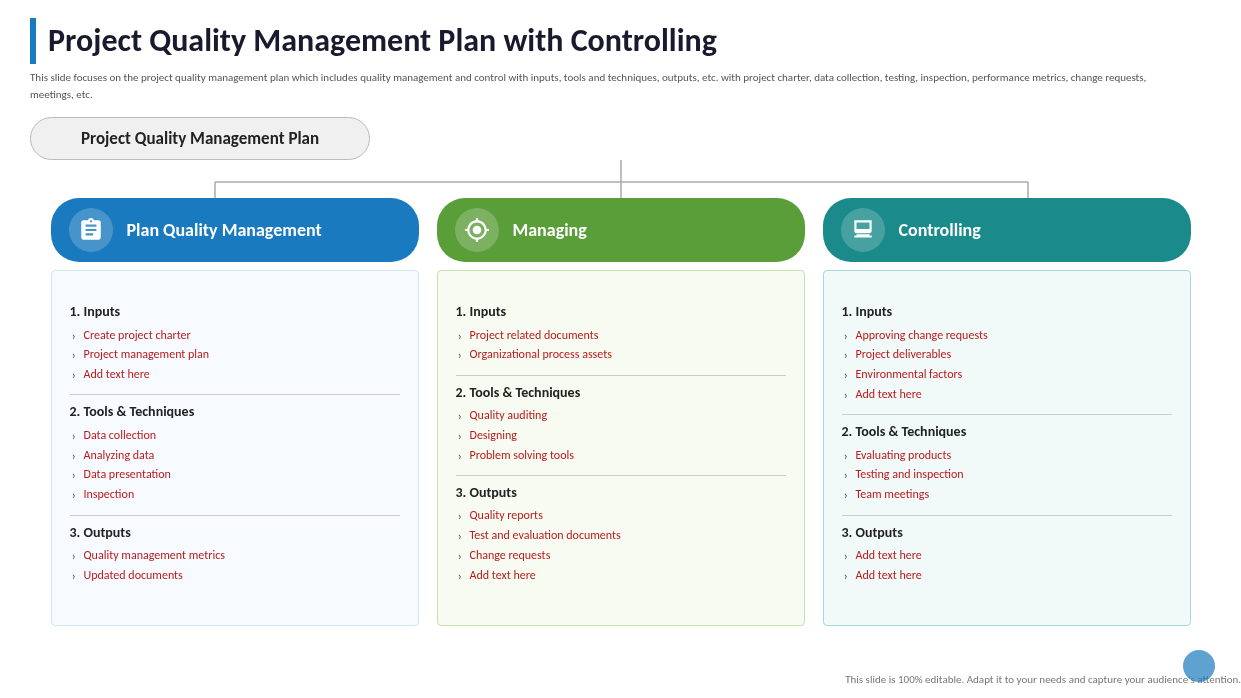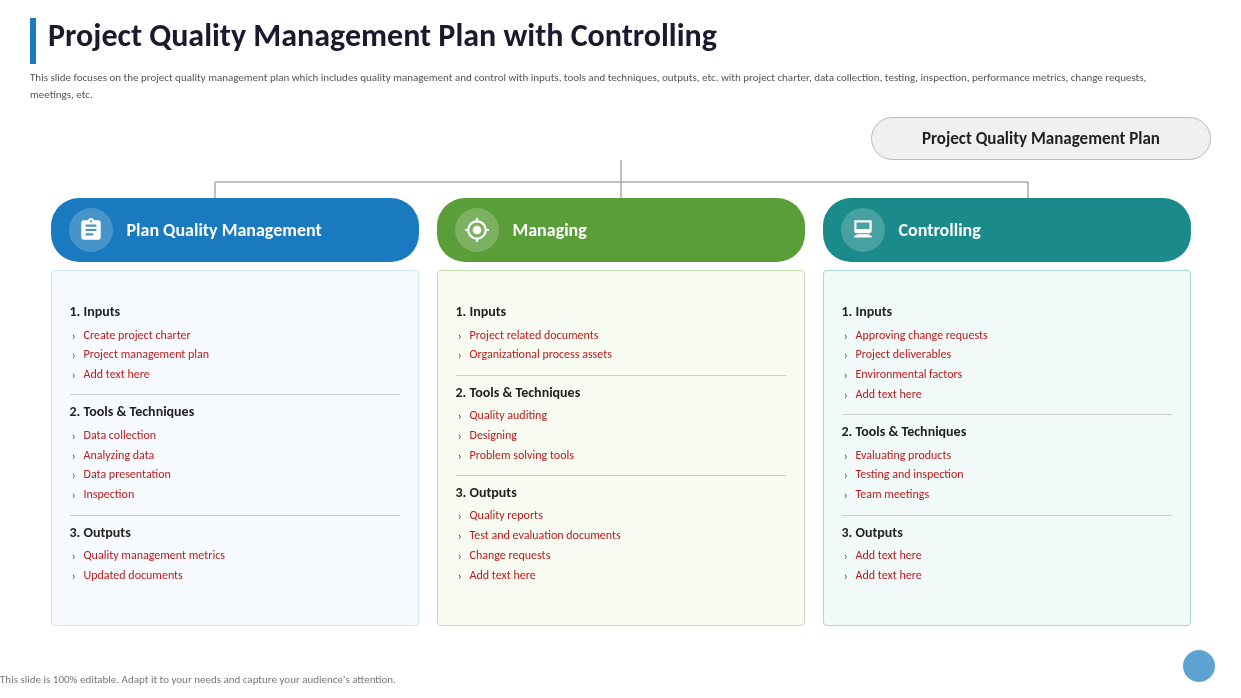--- a/index.html
+++ b/index.html
@@ -14,21 +14,21 @@
 
     .page {
       width: 1241px;
       height: 698px;
       padding: 18px 30px 10px 30px;
       position: relative;
     }
 
     .title-bar {
       display: flex;
-      align-items: flex-start;
+      align-items: center;
       margin-bottom: 6px;
     }
 
     .title-accent {
       width: 6px;
       height: 46px;
       background: #1a7abf;
       margin-right: 12px;
       flex-shrink: 0;
     }
@@ -44,21 +44,21 @@
       font-size: 11px;
       color: #555;
       line-height: 1.5;
       margin-bottom: 14px;
       max-width: 1150px;
     }
 
     
     .top-label-container {
       display: flex;
-      justify-content: flex-end;
+      justify-content: flex-start;
       margin-bottom: 0px;
     }
 
     .top-label-box {
       background: #f0f0f0;
       border: 1.5px solid #bbb;
       border-radius: 24px;
       padding: 10px 50px;
       font-size: 17px;
       font-weight: 700;
@@ -177,21 +177,21 @@
       font-size: 13px;
     }
 
     .section-divider {
       border: none;
       border-top: 1px solid #ccc;
       margin: 8px 0;
     }
 
     .footer-text {
-      text-align: left;
+      text-align: right;
       font-size: 11px;
       color: #777;
       position: absolute;
       bottom: 12px;
       left: 0;
       right: 0;
     }
 
     .watermark-circle {
       position: absolute;

